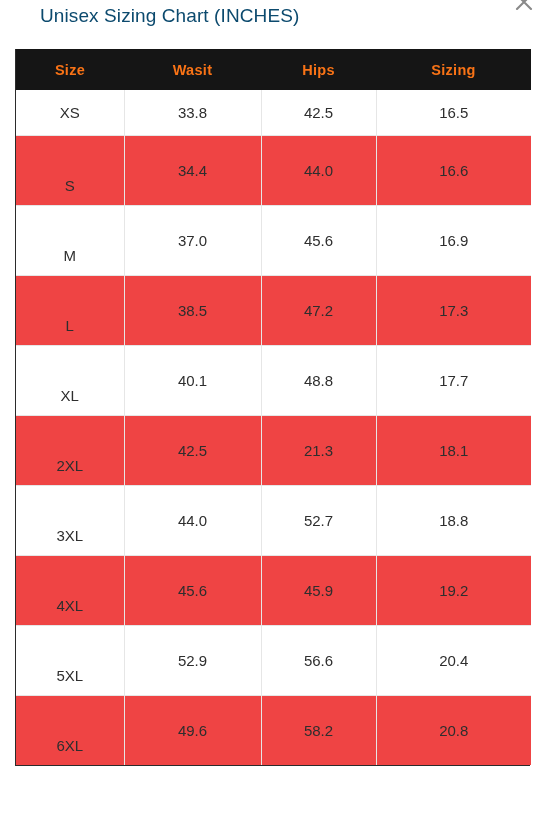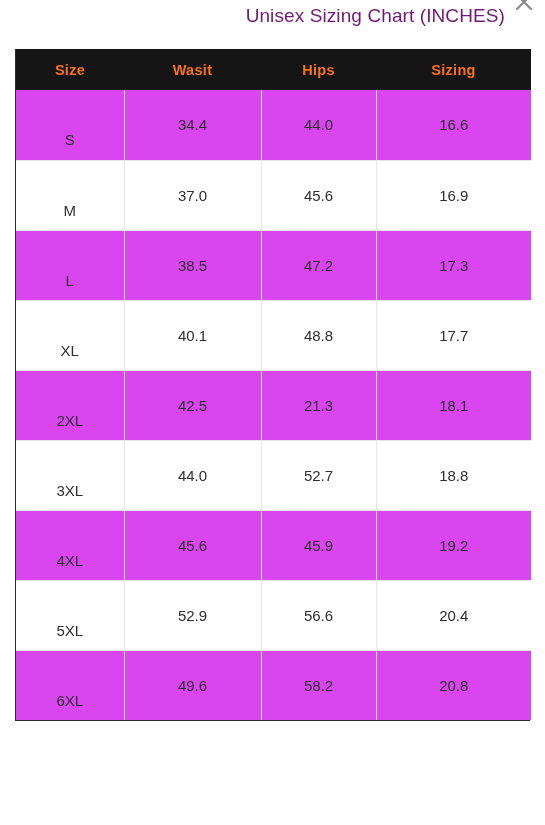--- a/index.html
+++ b/index.html
@@ -31,25 +31,25 @@
     display: flex;
     align-items: center;
     justify-content: center;
     cursor: pointer;
     z-index: 5;
   }
   .close-btn svg { display: block; }
 
   
   .chart-title {
-    text-align: right;
+    text-align: left;
     font-size: 19px;
     line-height: 26px;
     font-weight: 400;
-    color: #701a75;
+    color: #0c4a6e;
     letter-spacing: 0.1px;
     padding: 3px 40px 0 40px;
     margin: 0;
   }
 
   
   .table-wrap {
     position: absolute;
     left: 15px;
     top: 49px;
@@ -91,21 +91,21 @@
     vertical-align: middle;
     border-right: 1px solid #e6e6e6;
     border-bottom: 1px solid #e6e6e6;
     padding: 0;
     height: 70px;
   }
   table.size-table tbody td:last-child { border-right: none; }
   table.size-table tbody tr:last-child td { border-bottom: none; }
 
   table.size-table tbody tr.even td { background: #ffffff; }
-  table.size-table tbody tr.odd  td { background: #d946ef; }
+  table.size-table tbody tr.odd  td { background: #ef4444; }
 
   
   table.size-table tbody tr.first-row td { height: 45px; }
 
   
   .size-cell .size-label {
     display: block;
     position: relative;
     top: 15px;
   }
@@ -146,20 +146,28 @@
       </colgroup>
       <thead>
         <tr>
           <th>Size</th>
           <th>Wasit</th>
           <th>Hips</th>
           <th>Sizing</th>
         </tr>
       </thead>
       <tbody id="table-body">
+          <tr class="even first-row">
+            <td class="size-cell">
+              <span class="size-label">XS</span>
+            </td>
+            <td>33.8</td>
+            <td>42.5</td>
+            <td>16.5</td>
+          </tr>
           <tr class="odd">
             <td class="size-cell">
               <span class="size-label">S</span>
             </td>
             <td>34.4</td>
             <td>44.0</td>
             <td>16.6</td>
           </tr>
           <tr class="even">
             <td class="size-cell">

